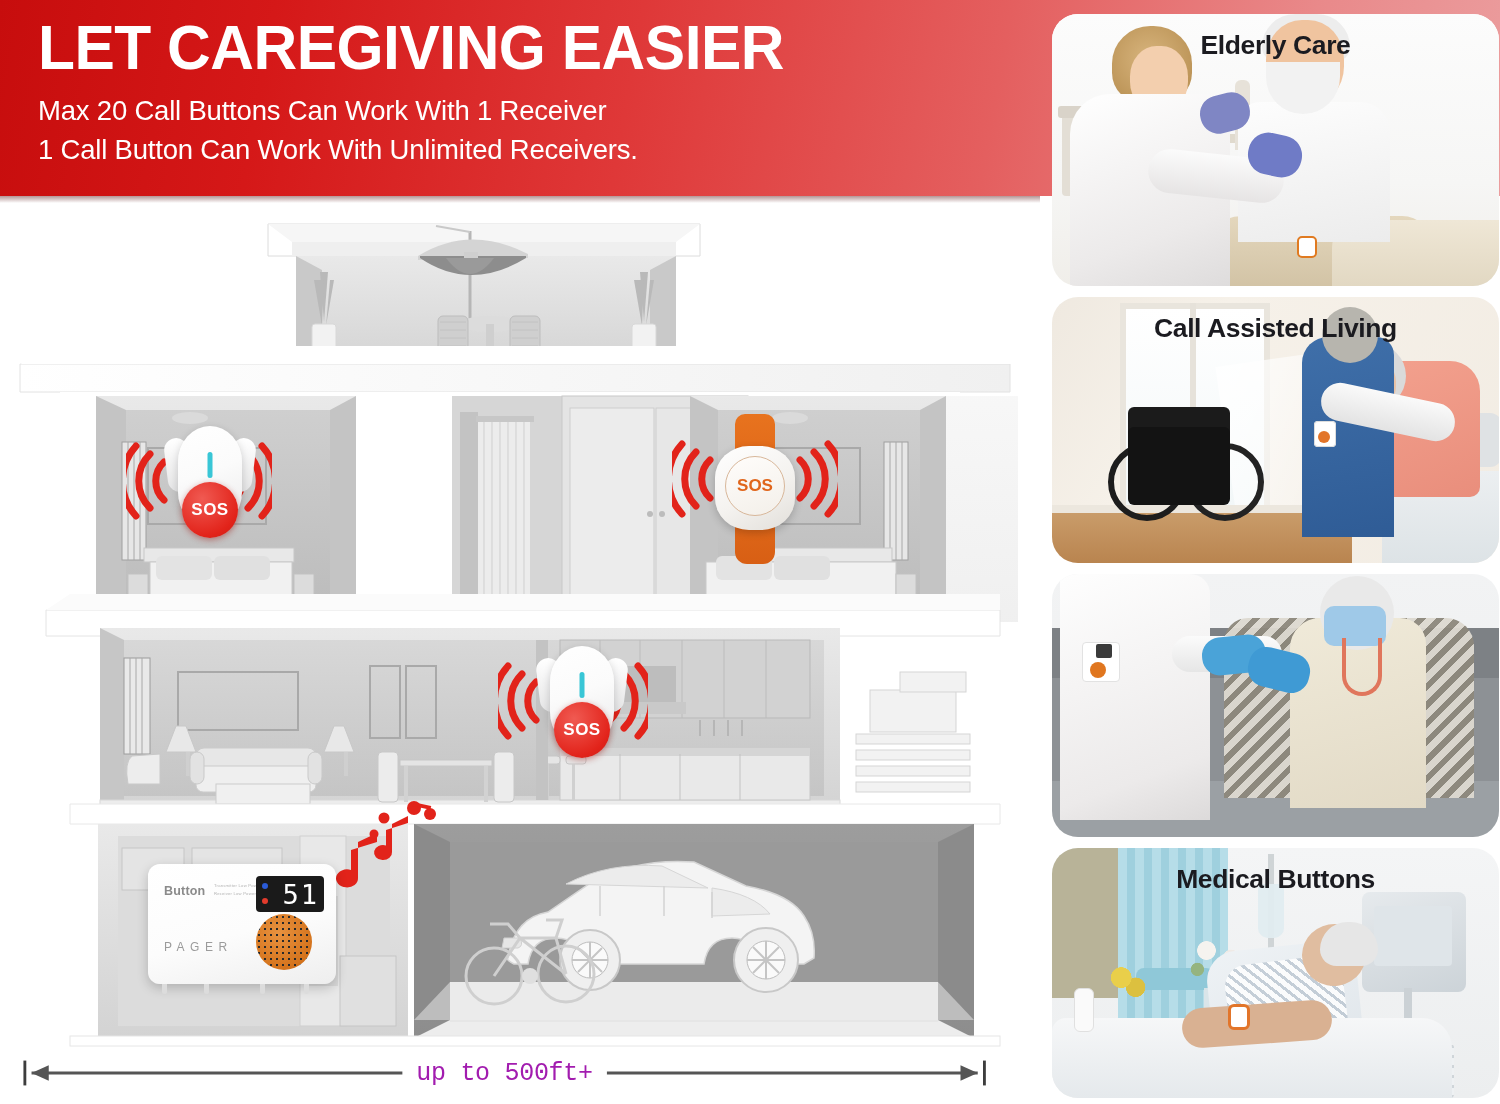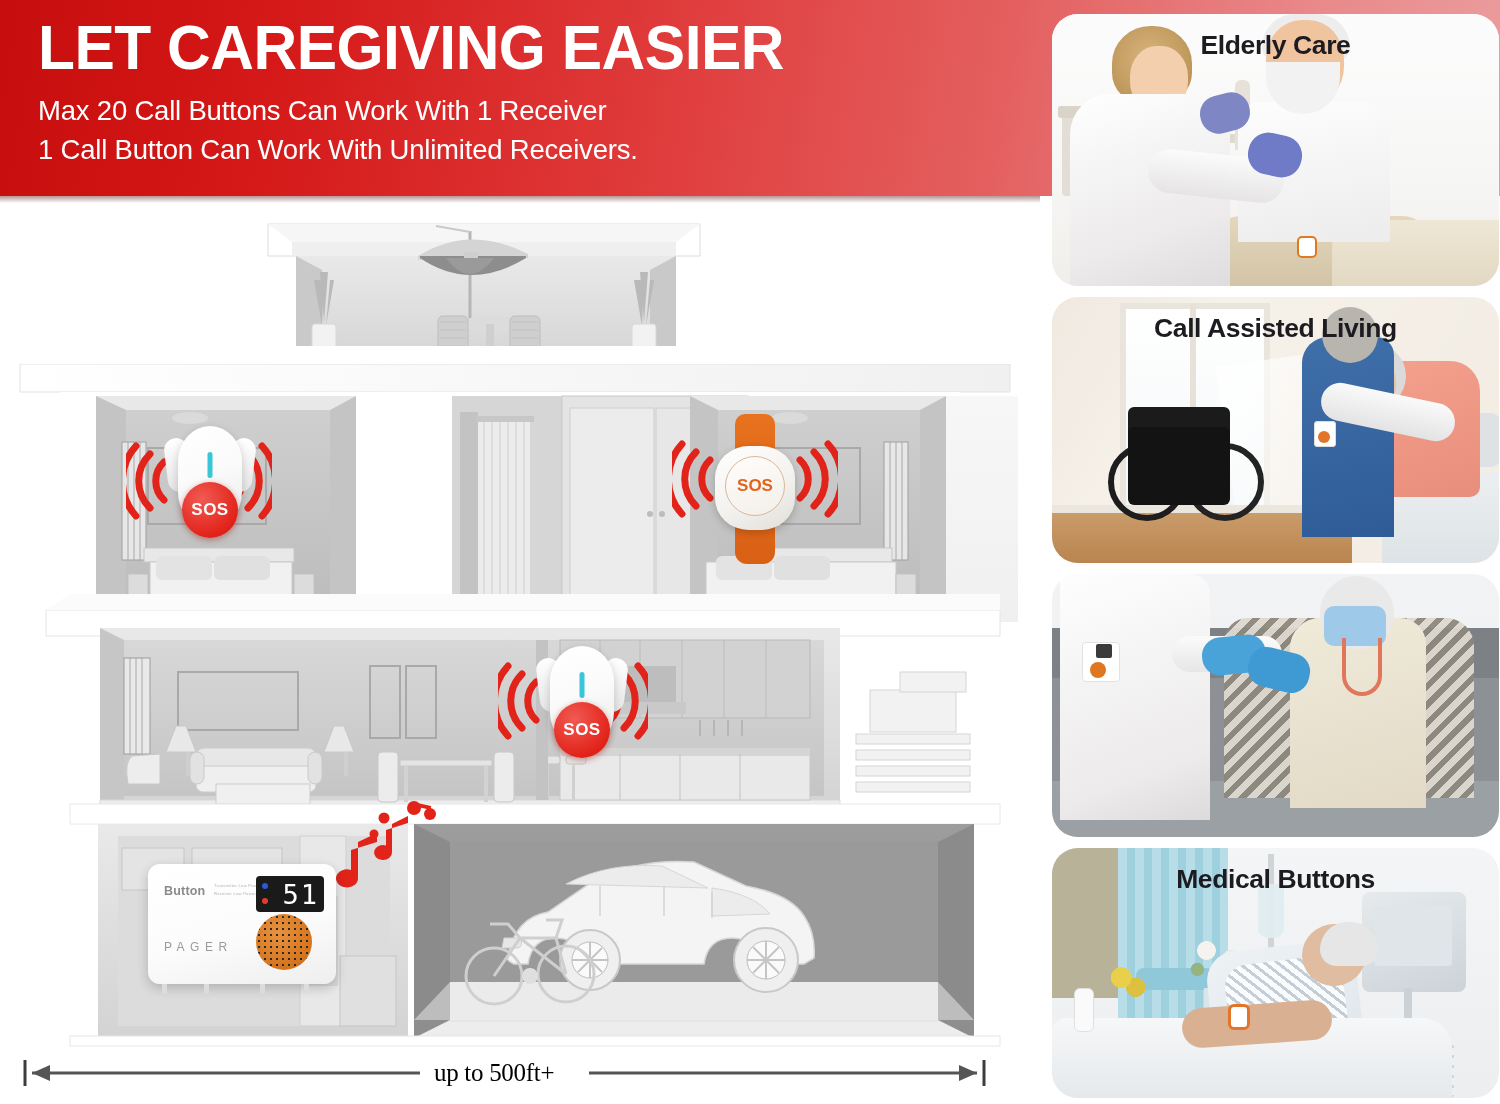--- a/index.html
+++ b/index.html
@@ -291,22 +291,22 @@
   
   .notes { position: absolute; z-index: 11; }
 
   
   .dim {
     position: absolute; left: 22px; bottom: 14px;
     width: 965px; height: 34px; z-index: 8;
     display: flex; align-items: center;
   }
   .dim-label {
-    font-family: Liberation Serif, serif;
-    font-size: 25px; color: #000000; white-space: nowrap;
+    font-family: Liberation Mono, monospace;
+    font-size: 25px; color: #a21caf; white-space: nowrap;
     padding: 0 12px; letter-spacing: -0.3px;
   }
 </style>
 </head>
 <body>
 
 <div class="page">
 
   <div class="banner">
     <div class="banner-inner">

